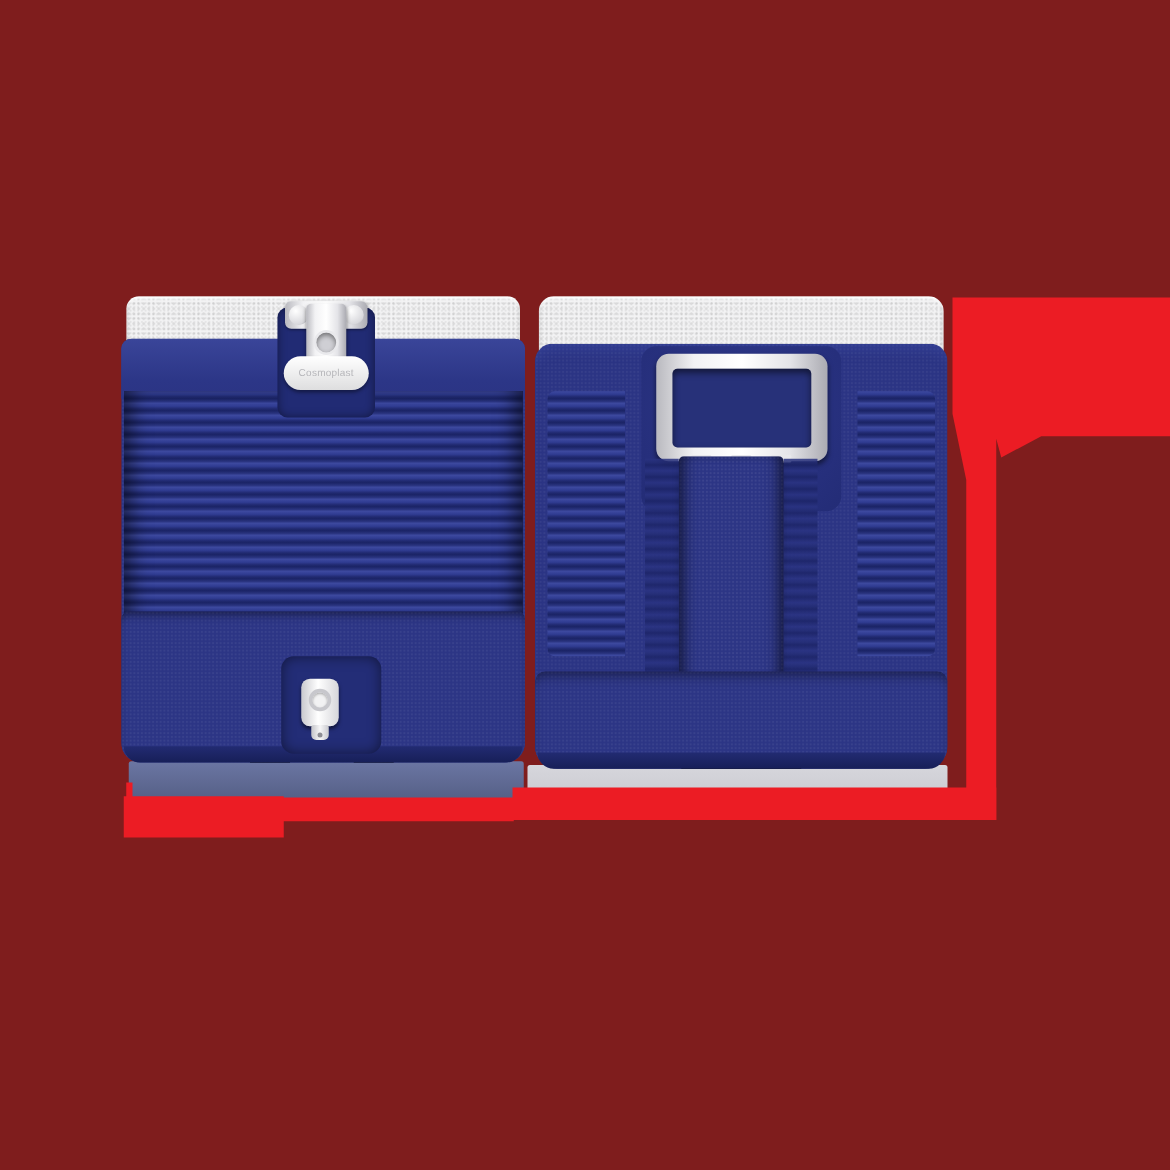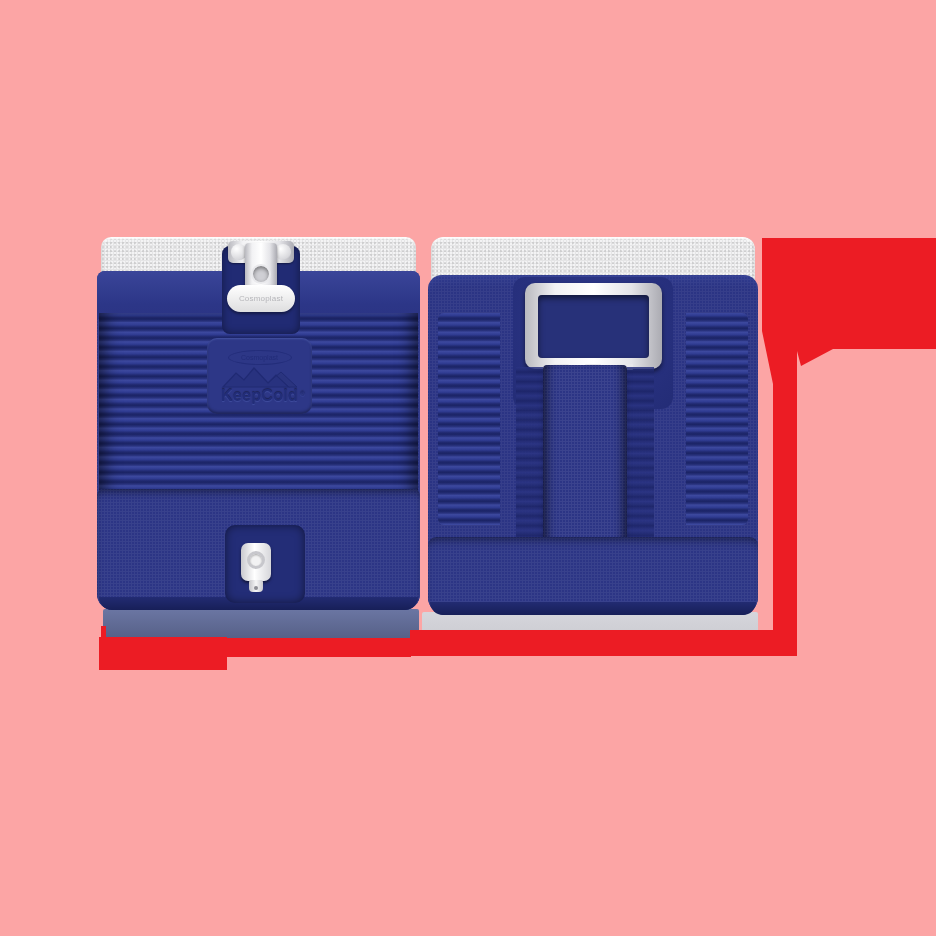--- a/index.html
+++ b/index.html
@@ -1,18 +1,18 @@
 <!DOCTYPE html>
 <html><head>
 <meta charset="utf-8">
 <style>
   html,body{margin:0;padding:0;background:#000;}
   *{box-sizing:border-box;}
   .stage{
-    position:relative;width:936px;height:936px;background:#fca5a5;overflow:hidden;
+    position:relative;width:936px;height:936px;background:#7f1d1d;overflow:hidden;
     font-family:"Liberation Sans",sans-serif;
   }
   
   .cooler{position:absolute;}
   .lid{
     position:absolute;background:#f3f3f4;
     background-image:
       radial-gradient(rgba(0,0,0,.10) 1px, transparent 1.2px),
       radial-gradient(rgba(0,0,0,.06) 1px, transparent 1.2px);
     background-size:4px 4px,3px 3px;background-position:0 0,2px 1px;
@@ -148,32 +148,20 @@
     <div class="latch-topbar silver">
       <div class="cap l"></div>
       <div class="cap r"></div>
     </div>
     <div class="latch-plate silver"></div>
     <div class="latch-hole"></div>
     <div class="latch-oval">
       <span>Cosmoplast</span>
     </div>
 
-    <div class="logo-panel">
-      <div class="logo-oval">
-        <span>Cosmoplast</span>
-      </div>
-      <svg width="78" height="22" viewBox="0 0 78 22">
-        <path d="M2,21 L15,7 L23,14 L33,2 L47,17 L55,9 L68,21 Z" fill="#28327f" stroke="#202a73" stroke-width="1.2"></path>
-        <path d="M47,17 L55,9 L68,21 L76,21 L60,6 Z" fill="#2a347f" stroke="#202a73" stroke-width="1"></path>
-      </svg>
-      <div class="logo-name">
-        <span>KeepCold</span><sup>®</sup>
-      </div>
-    </div>
 
     <div class="spigot-recess"></div>
     <div class="spigot-body"></div>
     <div class="spigot-ring"></div>
     <div class="spigot-stem"></div>
     <div class="spigot-hole"></div>
   </div>
 
   <div class="cooler" id="back-cooler">
     <div class="lid"></div>

